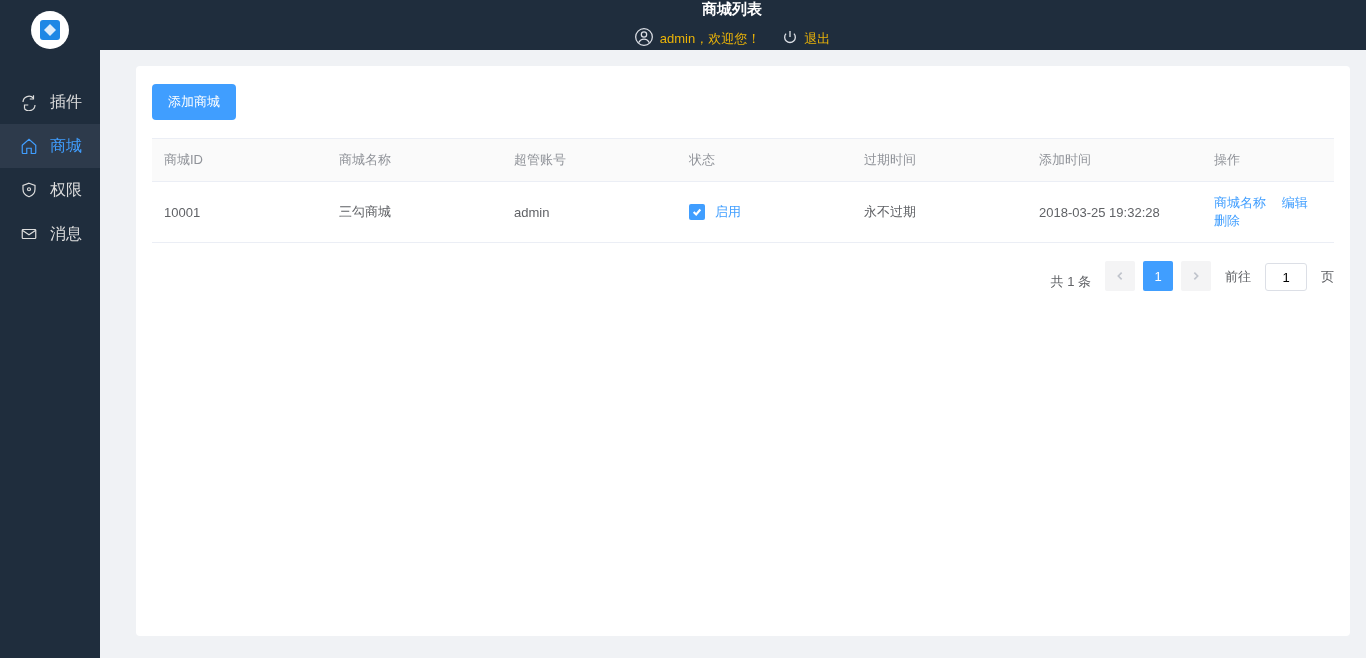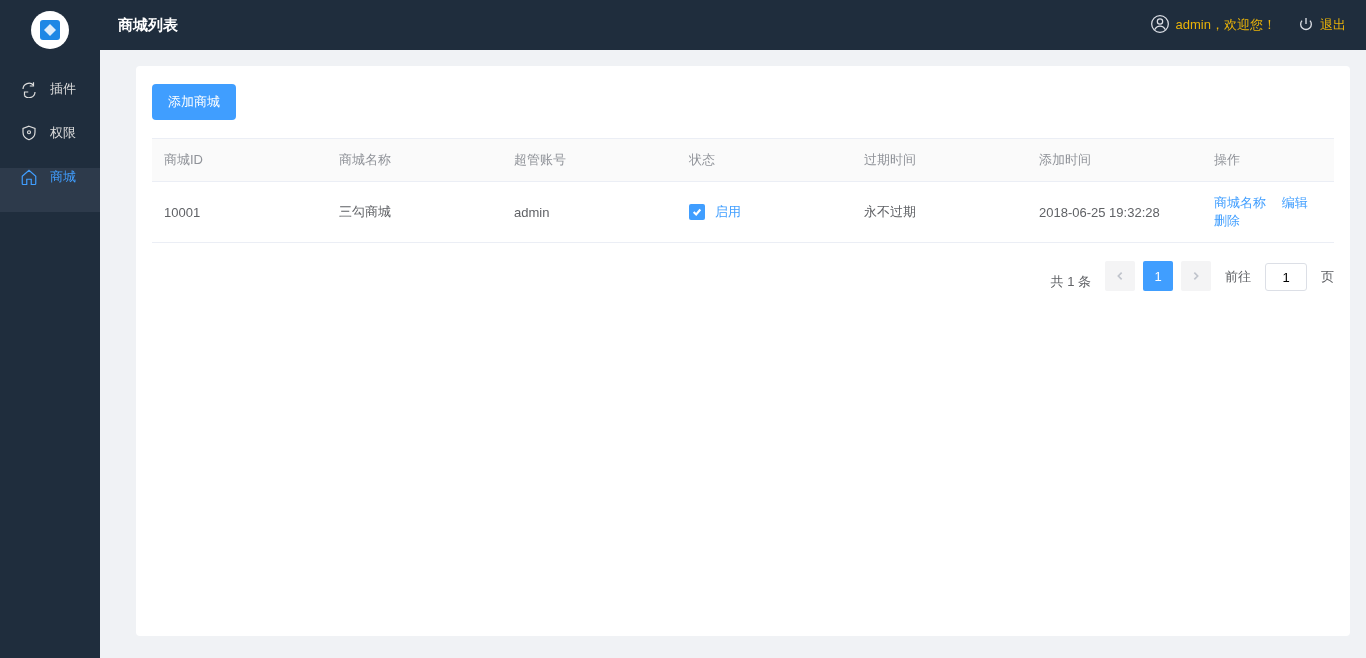--- a/index.html
+++ b/index.html
@@ -52,39 +52,40 @@
       width: 12px; height: 12px;
       background: #fff;
       clip-path: polygon(50% 0, 100% 50%, 50% 100%, 0 50%);
       opacity: 0.85;
     }
     .menu { width: 100%; margin-top: 20px; }
     .menu-item {
       width: 100%;
       height: 44px;
       display: flex;
-      align-items: flex-start;
+      align-items: center;
       padding-left: 18px;
       color: #ddd;
-      font-size: 13px;
+      font-size: 16px;
       cursor: pointer;
     }
     .menu-item.active { background: #2d3a4b; color: #409eff; }
     .menu-item .icon { width: 22px; display: flex; align-items: center; justify-content: center; margin-right: 10px; }
     .menu-item svg { width: 18px; height: 18px; stroke: currentColor; fill: none; stroke-width: 1.6; }
 
     .main { flex: 1; display: flex; flex-direction: column; }
     .header {
       height: 50px;
       background: #1f2d3d;
       color: #fff;
       display: flex;
       align-items: center;
       justify-content: space-between;
       padding: 0 20px 0 18px;
+      flex-direction: column;
     }
     .page-title { font-size: 15px; font-weight: 600; color: #fff; }
     .header-right { display: flex; align-items: center; gap: 22px; font-size: 13px; color: #eab308; }
     .user-block { display: flex; align-items: center; gap: 6px; cursor: pointer; }
     .user-block svg { width: 20px; height: 20px; stroke: #dcdfe6; fill: none; stroke-width: 1.5; }
     .logout { display: flex; align-items: center; gap: 6px; cursor: pointer; }
     .logout svg { width: 16px; height: 16px; stroke: #dcdfe6; fill: none; stroke-width: 2; }
 
     .content-wrap { flex: 1; padding: 16px; overflow: auto; margin-left: 20px; }
     .card { background: #fff; border-radius: 4px; padding: 18px 16px; min-height: 570px; display: flex; flex-direction: column; }
@@ -167,36 +168,45 @@
     <nav class="menu">
       <div class="menu-item">
         <span class="icon">
           <svg viewBox="0 0 24 24">
               <path d="M4 12a8 8 0 0 1 14-5m2 9a8 8 0 0 1-14 5"></path>
               <path d="M18 3v5h-5M6 21v-5h5"></path>
             </svg>
         </span>
         <span>插件</span>
       </div>
+      <div class="menu-item active">
+        <span class="icon">
+          <svg viewBox="0 0 24 24">
+              <path d="M3 11l9-8 9 8v10a1 1 0 0 1-1 1h-5v-7h-6v7H4a1 1 0 0 1-1-1V11z"></path>
+            </svg>
+        </span>
+        <span>商城</span>
+      </div>
       <div class="menu-item">
         <span class="icon">
           <svg viewBox="0 0 24 24">
               <path d="M12 3l8 3v5c0 5-3.5 8.5-8 10-4.5-1.5-8-5-8-10V6l8-3z"></path>
               <circle cx="12" cy="11" r="2"></circle>
             </svg>
         </span>
         <span>权限</span>
       </div>
-      <div class="menu-item active">
+      <div class="menu-item">
         <span class="icon">
           <svg viewBox="0 0 24 24">
-              <path d="M3 11l9-8 9 8v10a1 1 0 0 1-1 1h-5v-7h-6v7H4a1 1 0 0 1-1-1V11z"></path>
+              <rect x="3" y="6" width="18" height="12" rx="1"></rect>
+              <path d="M3 7l9 6 9-6"></path>
             </svg>
         </span>
-        <span>商城</span>
+        <span>消息</span>
       </div>
     </nav>
   </aside>
 
   <div class="main">
     <header class="header">
       <div class="page-title">商城列表</div>
       <div class="header-right">
         <div class="user-block">
           <span>
@@ -246,21 +256,21 @@
                 <div class="status-cell">
                   <span class="cbx">
                     <svg viewBox="0 0 12 12">
                         <path d="M2 6l3 3 5-6"></path>
                       </svg>
                   </span>
                   <span>启用</span>
                 </div>
               </td>
               <td>永不过期</td>
-              <td>2018-06-25 19:32:28</td>
+              <td>2018-03-25 19:32:28</td>
               <td>
                 <span class="action-link">商城名称</span>
                 <span class="action-link">编辑</span>
                 <span class="action-link">删除</span>
               </td>
             </tr>
           </tbody>
         </table>
 
         <div class="page-bar">

